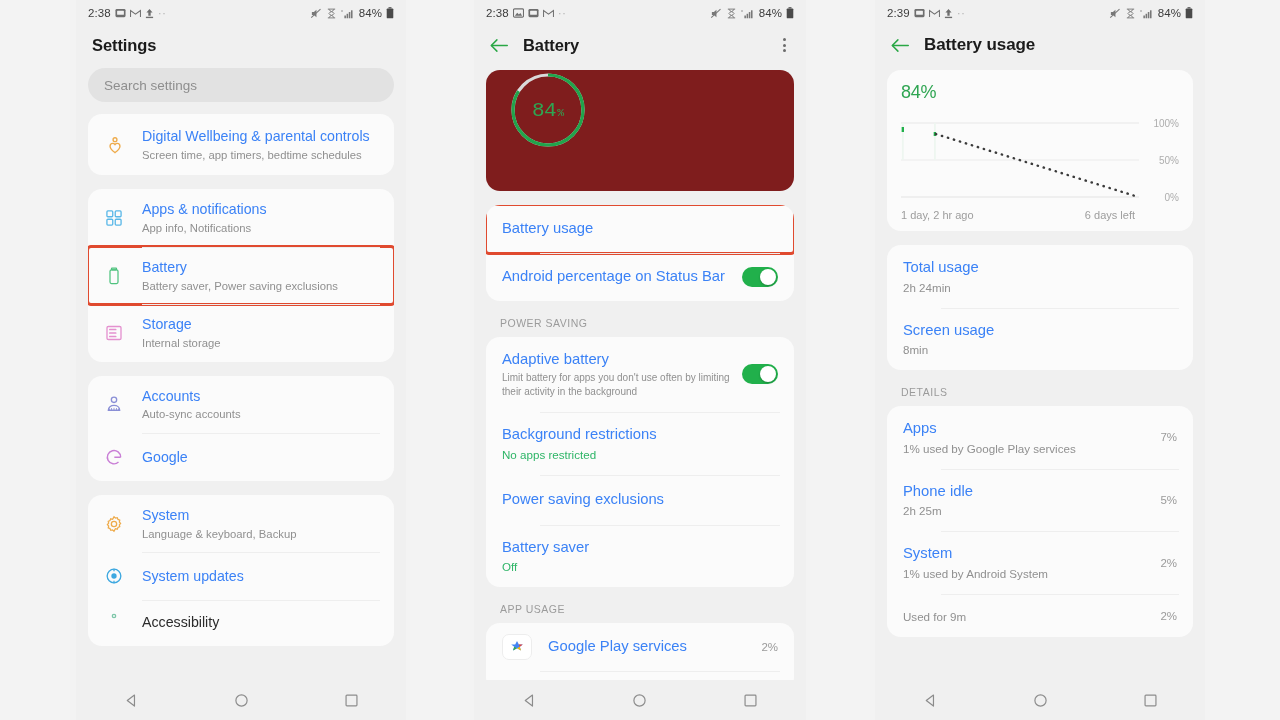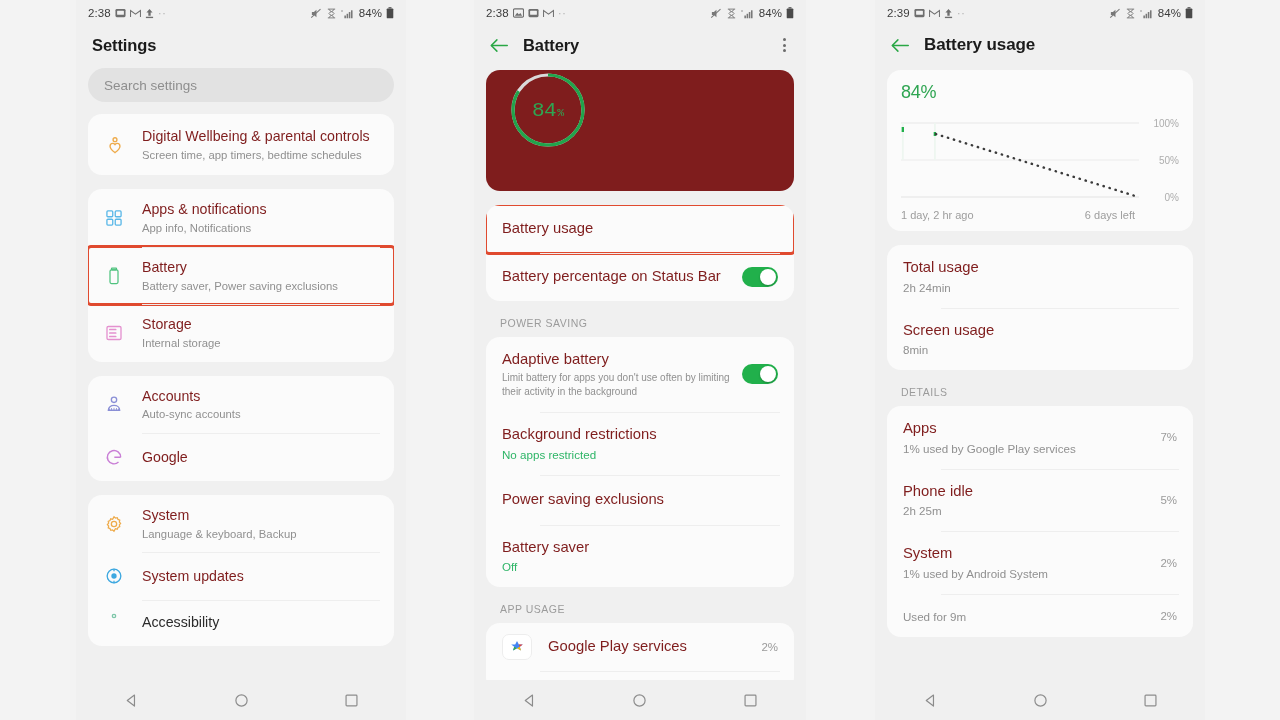--- a/index.html
+++ b/index.html
@@ -79,21 +79,21 @@
     display: flex; align-items: center;
     padding: 11px 16px;
     position: relative;
   }
   .row + .row::before {
     content: ""; position: absolute; left: 54px; right: 14px; top: 0;
     height: 1px; background: #eeeeee;
   }
   .row .ico { flex: 0 0 38px; display: flex; align-items: center; justify-content: flex-start; }
   .row .txt { flex: 1 1 auto; min-width: 0; }
-  .row .t1 { font-size: 14.2px; color: #7f1d1d; line-height: 1.32; }
+  .row .t1 { font-size: 14.2px; color: #3b82f6; line-height: 1.32; }
   .row .t2 { font-size: 11.3px; color: #909090; margin-top: 2px; line-height: 1.3; }
   .row .t2.green { color: #2eb567; }
   .row .pct { font-size: 11.5px; color: #9a9a9a; margin-left: 8px; }
 
   .section-label {
     font-size: 10.5px; color: #9b9b9b;
     letter-spacing: 0.5px;
     padding: 2px 16px 8px 26px;
   }
 
@@ -473,21 +473,21 @@
       </div>
 
       <div class="card">
         <div class="row hl" style="padding-top:14px;padding-bottom:14px;">
           <span class="txt">
             <span class="t1" style="display:block;font-size:14.8px;">Battery usage</span>
           </span>
         </div>
         <div class="row" style="padding-top:14px;padding-bottom:14px;">
           <span class="txt">
-            <span class="t1" style="display:block;font-size:14.8px;">Battery percentage on Status Bar</span>
+            <span class="t1" style="display:block;font-size:14.8px;">Android percentage on Status Bar</span>
           </span>
           <span class="toggle">
               <span class="knob"></span>
             </span>
         </div>
       </div>
 
       <div class="section-label">POWER SAVING</div>
 
       <div class="card">

